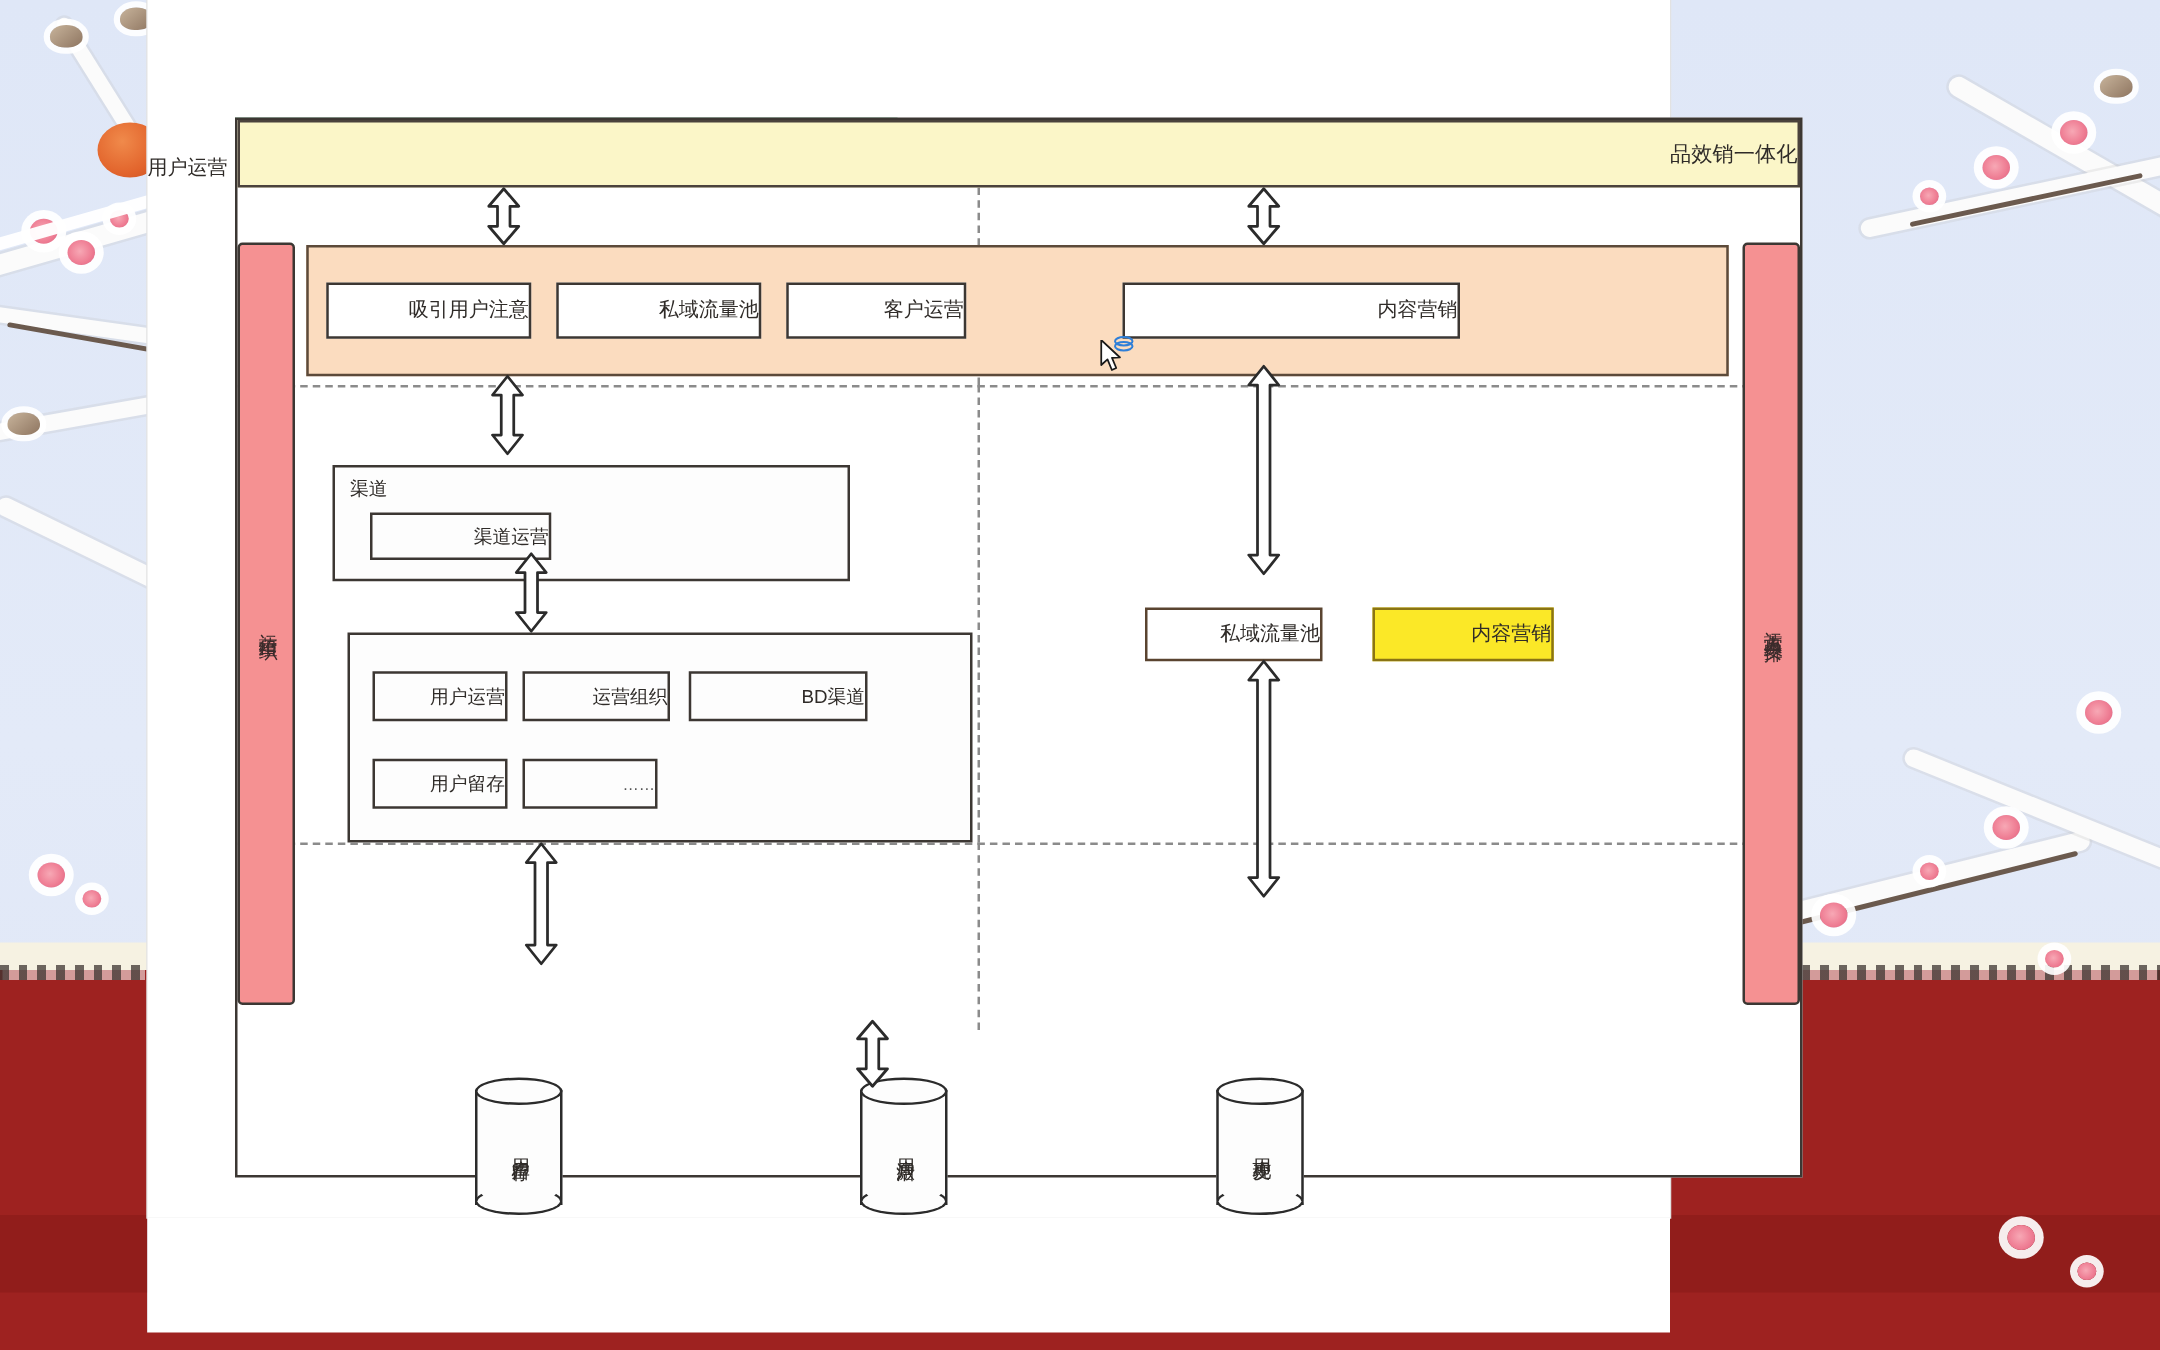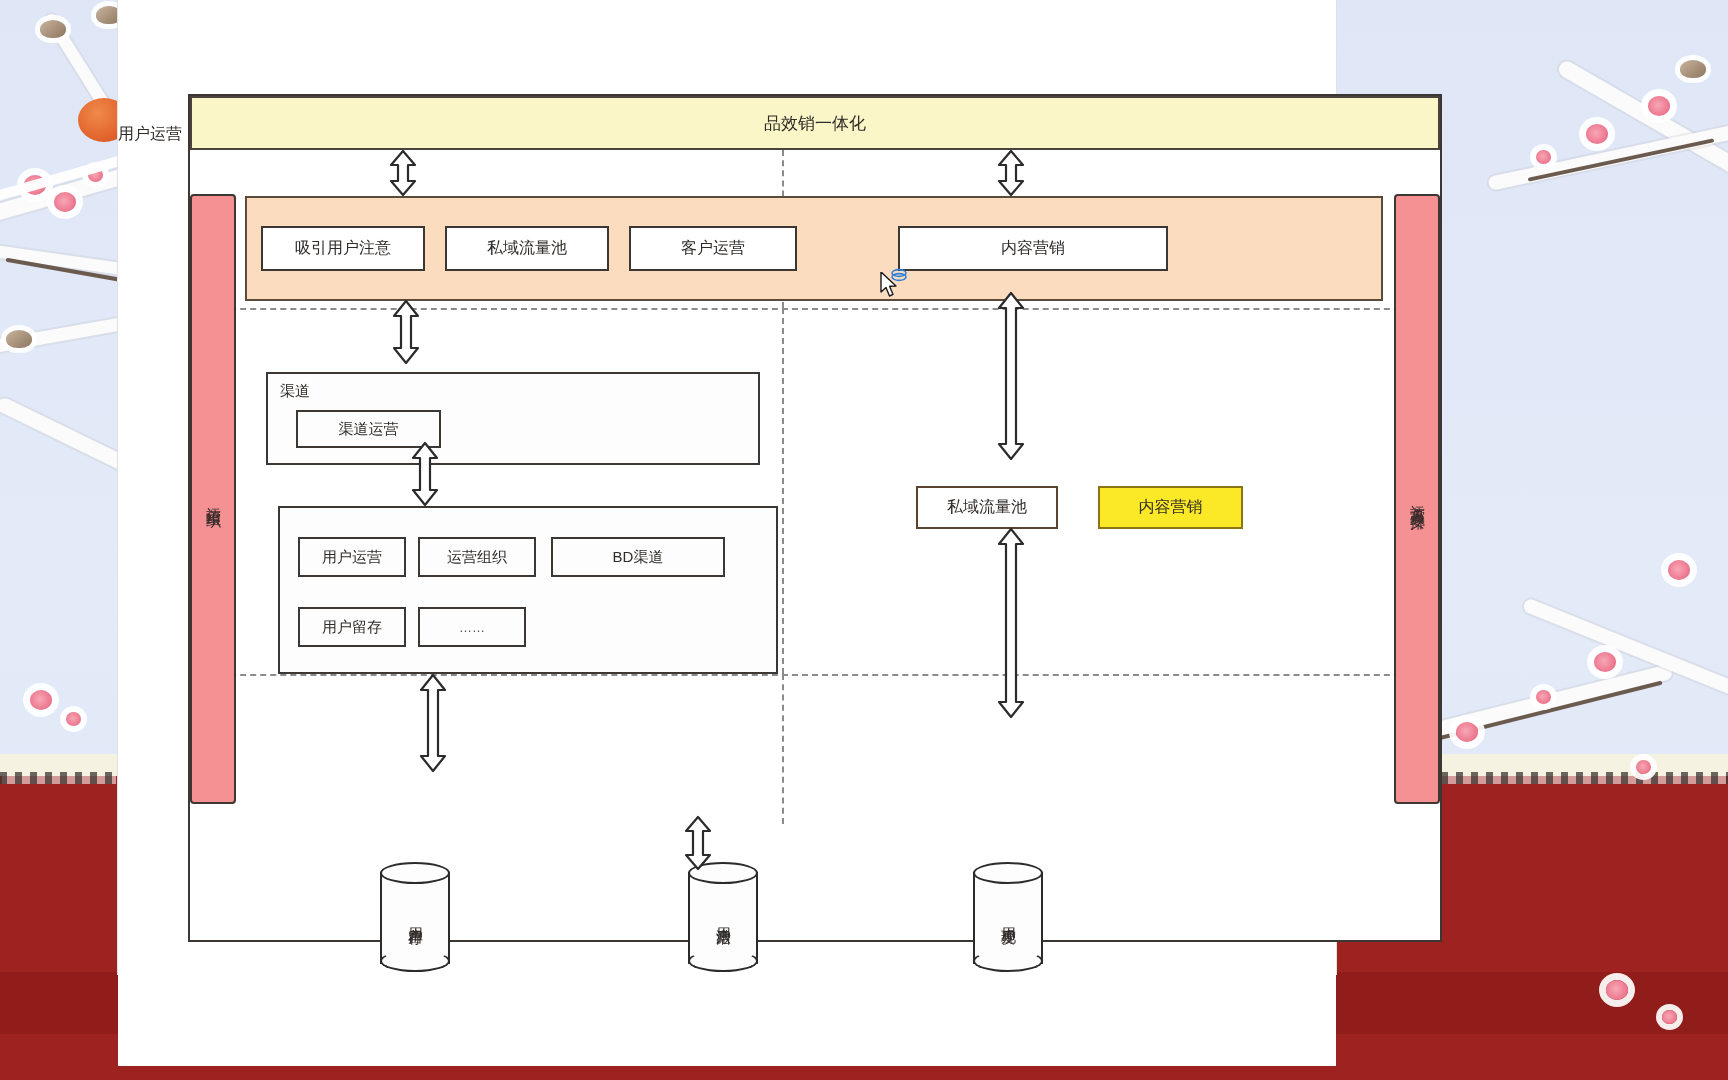--- a/index.html
+++ b/index.html
@@ -94,21 +94,21 @@
   }
   .frame {
     position:absolute; left:0; top:0; width:1254px; height:848px;
     border:2px solid #3c3733;
     background:#fff;
   }
 
   .box {
     position:absolute;
     border:2px solid #4a423c;
-    display:flex; align-items:center; justify-content:center;
+    display:flex; align-items:center; justify-content:flex-end;
     font-size:16px; color:#2f2b28; white-space:nowrap;
   }
 
   
   #top-banner {
     left:2px; top:2px; width:1250px; height:54px;
     background:#fbf6c8; border-color:#4a423c;
     font-size:17px;
   }
 
@@ -121,21 +121,21 @@
     background:#ffffff; border:2px solid #3c3733; height:45px;
     font-size:16px;
   }
 
   
   #green-outer {
     left:78px; top:268px; width:530px; height:330px;
     background:#9ff0c7; border:2px solid #2f7a55;
   }
   #green-top-white {
-    left:78px; top:278px; width:494px; height:93px;
+    left:78px; top:278px; width:414px; height:93px;
     background:#fdfdfd; border:2px solid #3c3733;
   }
   #green-label {
     position:absolute; left:12px; top:8px; font-size:15px; color:#2f2b28;
   }
   #green-bottom-white {
     left:90px; top:412px; width:500px; height:168px;
     background:#fdfdfd; border:2px solid #3c3733;
   }
   .green-item {
@@ -302,21 +302,21 @@
     <span>运营人员安排</span>
   </div>
 
   <div class="box" id="peach-lane"></div>
   <div class="box peach-item" style="left:73px;  top:132px; width:164px;">
     <span>吸引用户注意</span>
   </div>
   <div class="box peach-item" style="left:257px; top:132px; width:164px;">
     <span>私域流量池</span>
   </div>
-  <div class="box peach-item" style="left:441px; top:132px; width:168px;">
+  <div class="box peach-item" style="left:441px; top:132px; width:144px;">
     <span>客户运营</span>
   </div>
   <div class="box peach-item" style="left:710px; top:132px; width:270px;">
     <span>内容营销</span>
   </div>
 
   <div id="green-outer"></div>
   <div class="box" id="green-top-white" style="justify-content:flex-start;">
     <span id="green-label">渠道</span>
   </div>
@@ -324,21 +324,21 @@
     <span>渠道运营</span>
   </div>
 
   <div class="box" id="green-bottom-white"></div>
   <div class="box green-item" style="left:110px; top:443px; width:108px;">
     <span>用户运营</span>
   </div>
   <div class="box green-item" style="left:230px; top:443px; width:118px;">
     <span>运营组织</span>
   </div>
-  <div class="box green-item" style="left:363px; top:443px; width:174px;">
+  <div class="box green-item" style="left:363px; top:443px; width:143px;">
     <span>BD渠道</span>
   </div>
   <div class="box green-item" style="left:110px; top:513px; width:108px;">
     <span>用户留存</span>
   </div>
   <div class="box green-item" style="left:230px; top:513px; width:108px; font-size:13px; color:#555;">
     <span>……</span>
   </div>
 
   <div id="orange-group"></div>

